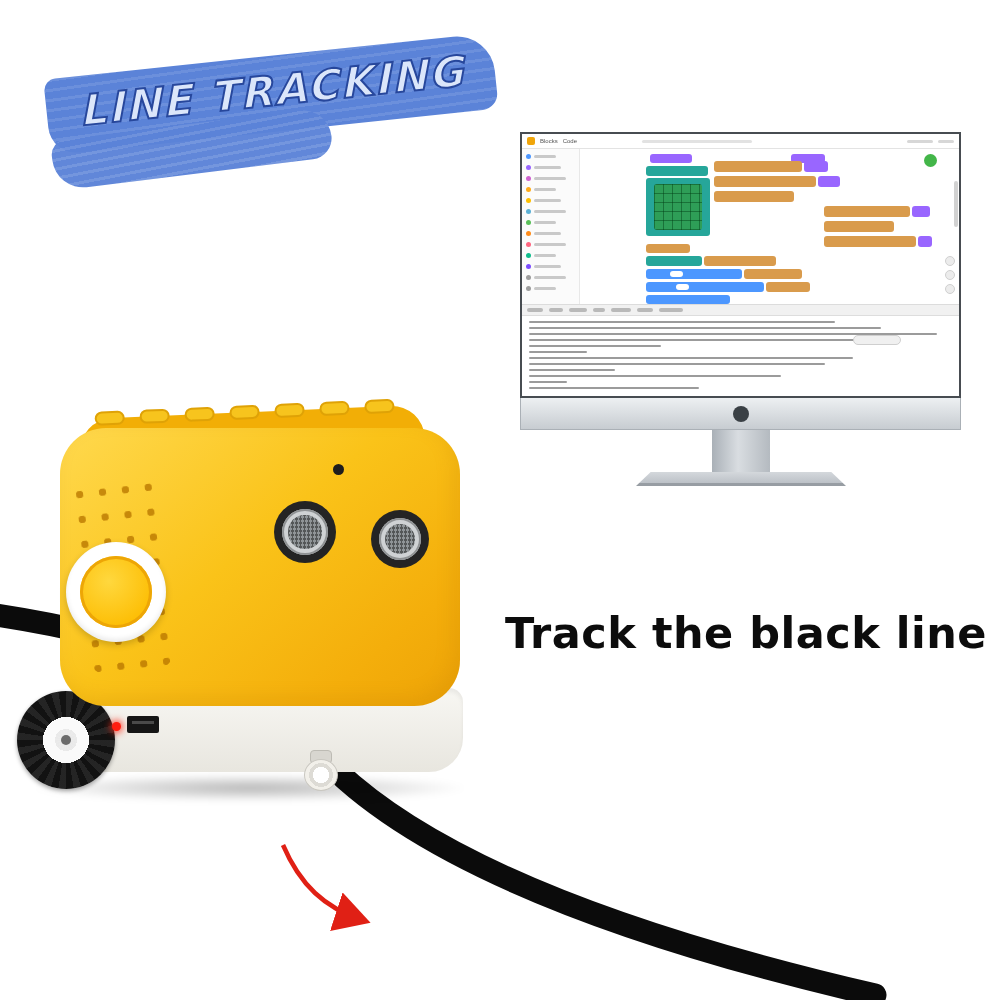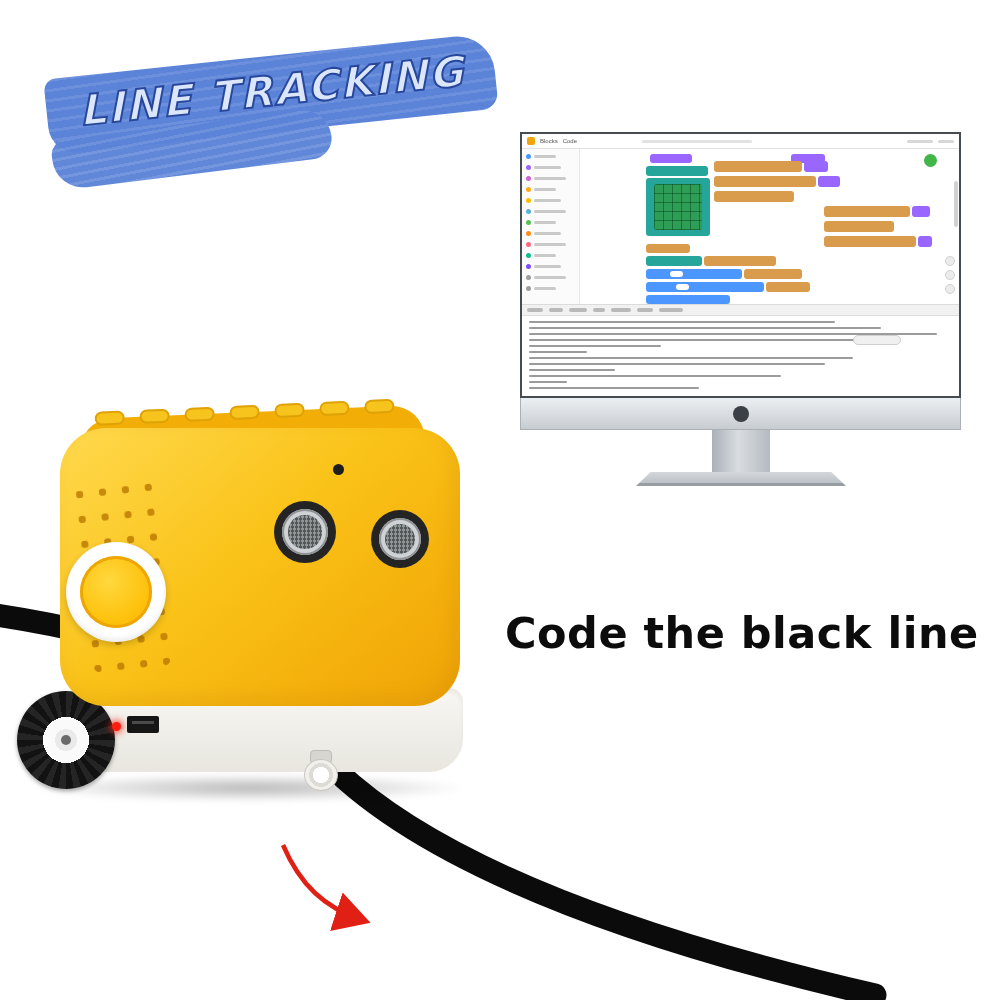--- a/index.html
+++ b/index.html
@@ -150,21 +150,21 @@
   <path d="M -25 612 C 120 632, 240 668, 318 752 C 395 838, 560 922, 875 995" fill="none" stroke="#0b0b0b" stroke-width="23" stroke-linecap="round"></path>
   <path d="M 283 845 C 300 885, 325 908, 362 920" fill="none" stroke="#e02015" stroke-width="4.5" marker-end="url(#ah)"></path>
 </svg>
 
 <div class="banner abs">
   <div class="stroke1"></div>
   <div class="stroke2"></div>
   <div class="banner-text">LINE TRACKING</div>
 </div>
 
-<div class="caption abs">Code the black line</div>
+<div class="caption abs">Track the black line</div>
 
 <div class="monitor abs">
   <div class="screen">
     <div class="ide-topbar">
       <span class="tb-icon"></span>
       <span class="tb-label">Blocks</span>
       <span class="tb-label">Code</span>
       <span class="tb-bar center"></span>
       <span class="tb-bar r1"></span>
       <span class="tb-bar r2"></span>

